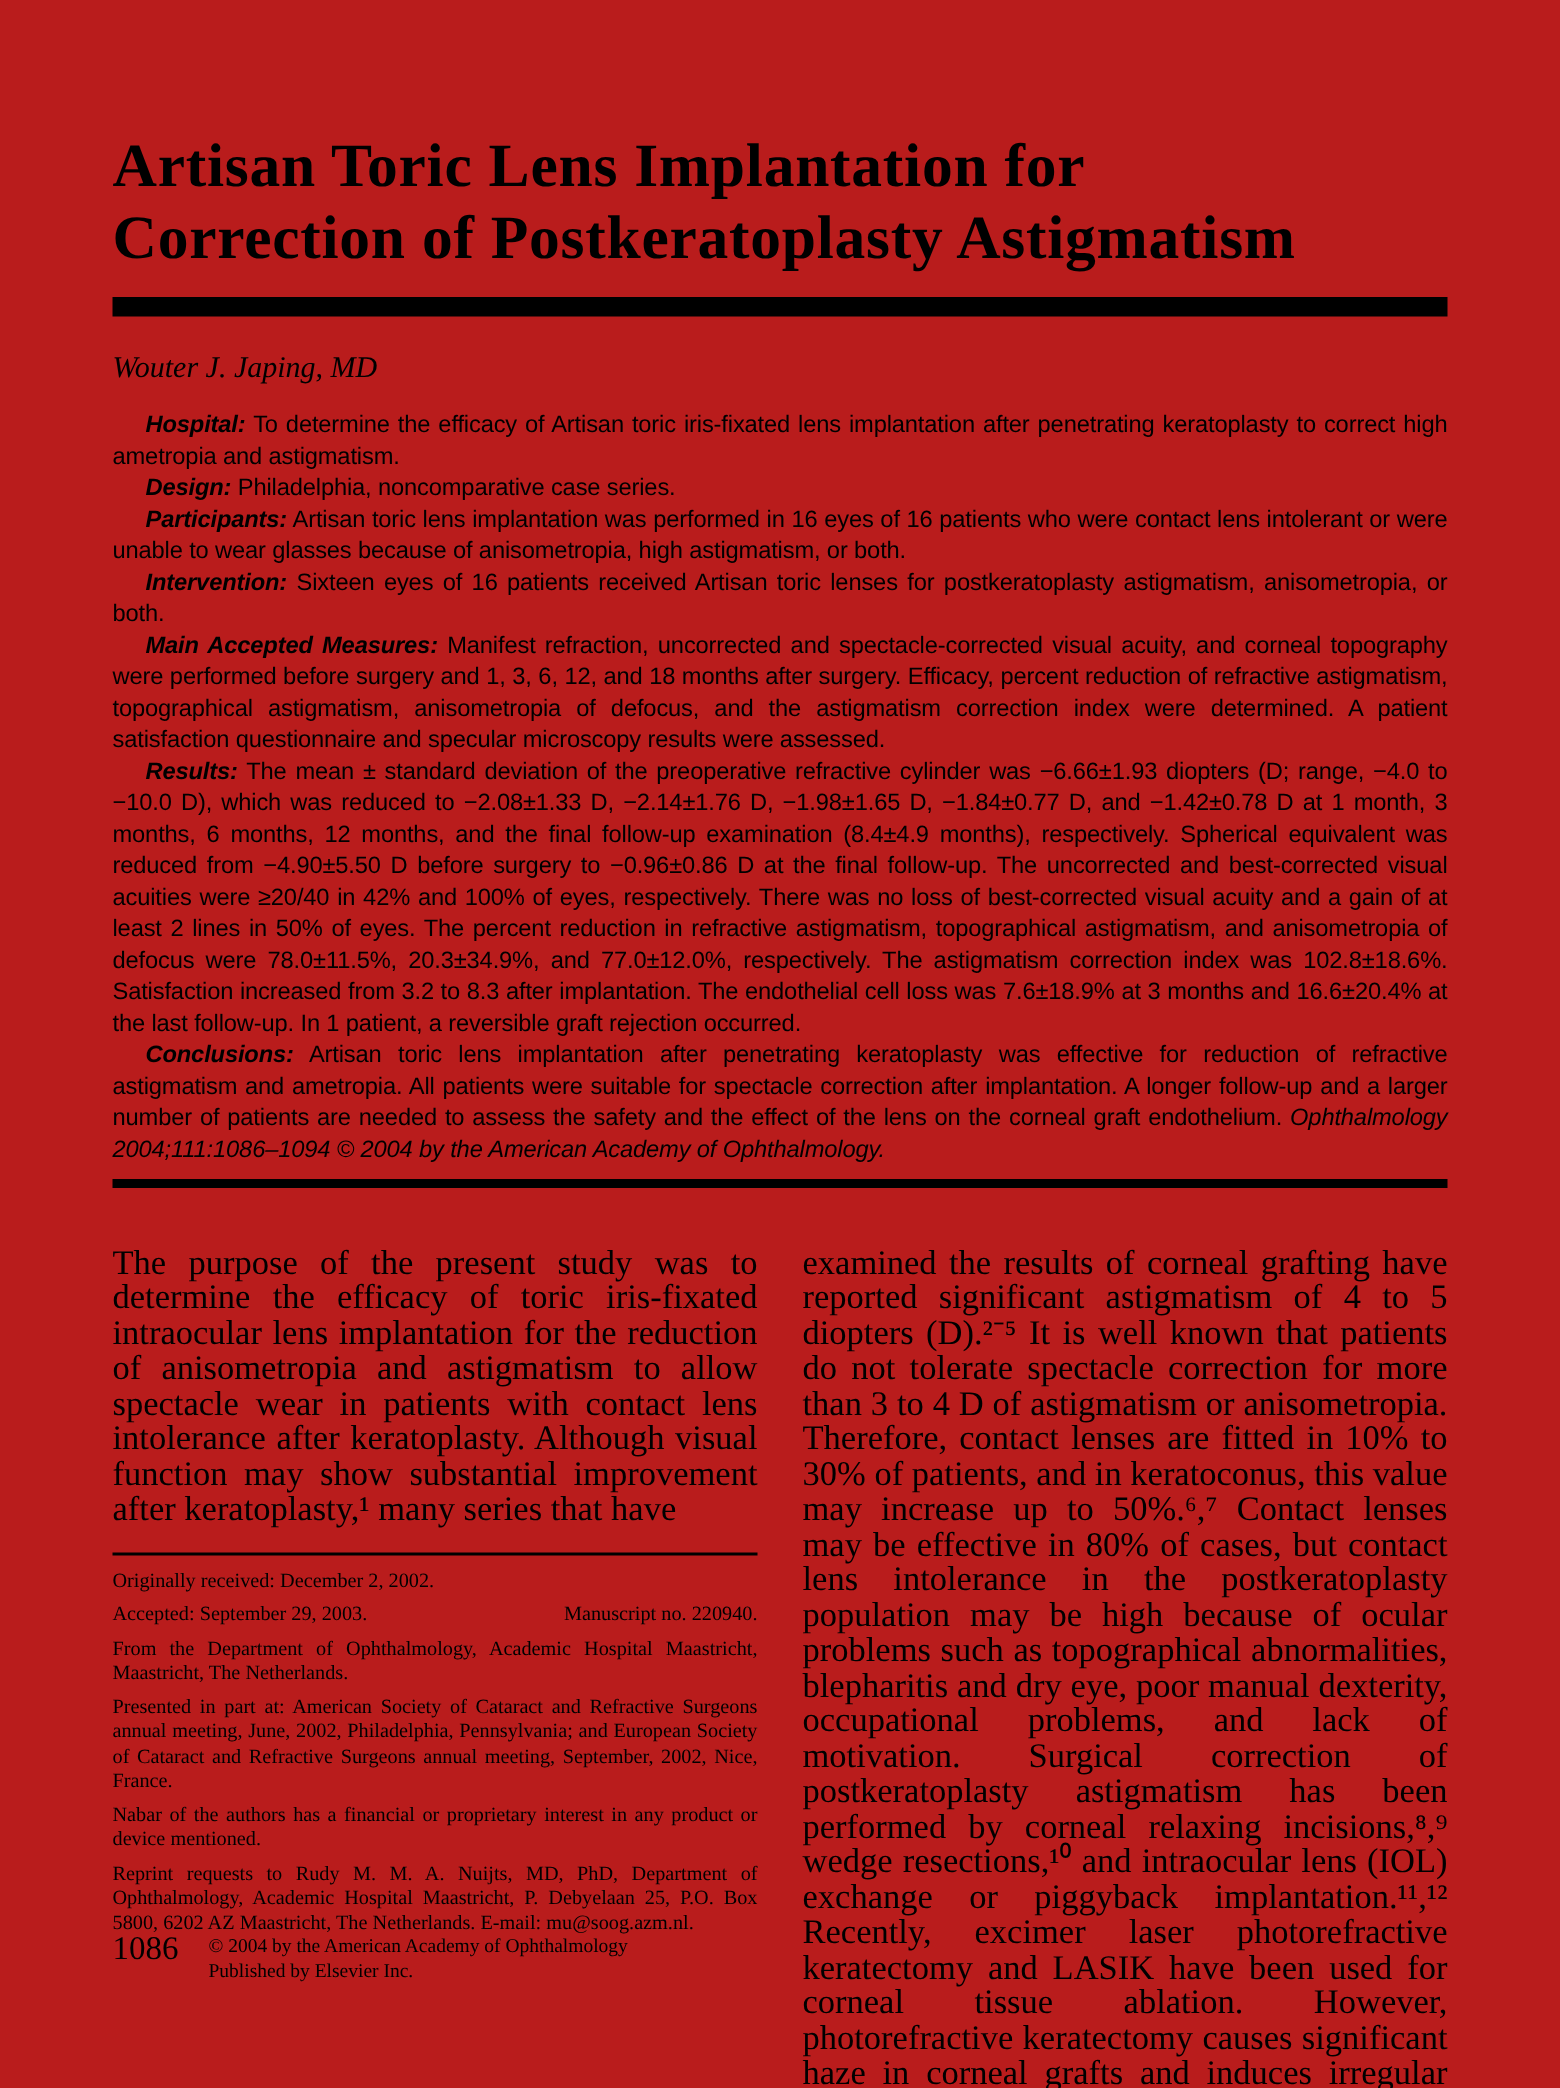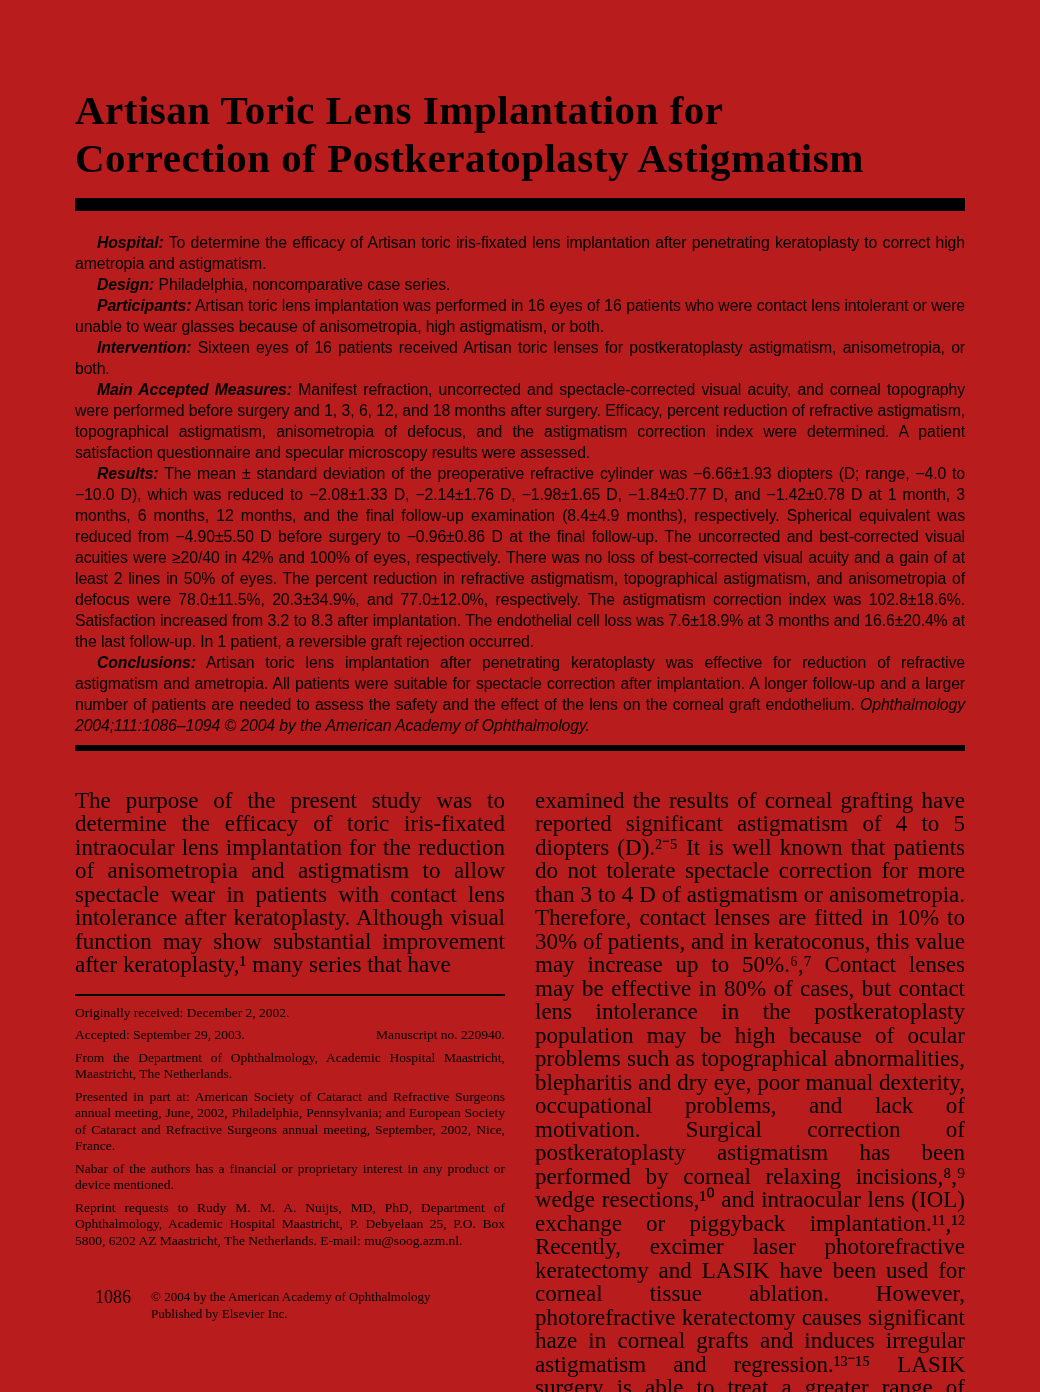--- a/index.html
+++ b/index.html
@@ -75,37 +75,38 @@
   .footnotes p { margin: 0 0 6px 0; }
   .fn-split { display: flex; justify-content: space-between; text-align: left; }
   .page-footer {
     position: absolute;
     left: 75px;
     right: 75px;
     top: 1288px;
     display: flex;
     align-items: flex-start;
   }
-  .page-num { font-size: 18px; line-height: 1; margin-left: 20px; }
+  .page-num { font-size: 22px; line-height: 1; }
   .copyright { margin-left: 20px; font-size: 13px; line-height: 17px; }
   .issn-block { margin-left: auto; text-align: right; font-size: 13px; line-height: 17px; }
 </style>
 </head>
 <body>
 
 <div class="page">
 
   <h1 class="title">
     <span>Artisan Toric Lens Implantation for</span><br>
     <span>Correction of Postkeratoplasty Astigmatism</span>
   </h1>
 
   <div class="rule-thick"></div>
 
   <div class="authors">
+    <div>Wouter J. Japing, MD</div>
   </div>
 
   <section class="abstract">
     <p>
       <span class="abs-label">Hospital:</span>
       <span>To determine the efficacy of Artisan toric iris-fixated lens implantation after penetrating keratoplasty to correct high ametropia and astigmatism.</span>
     </p>
     <p>
       <span class="abs-label">Design:</span>
       <span>Philadelphia, noncomparative case series.</span>

